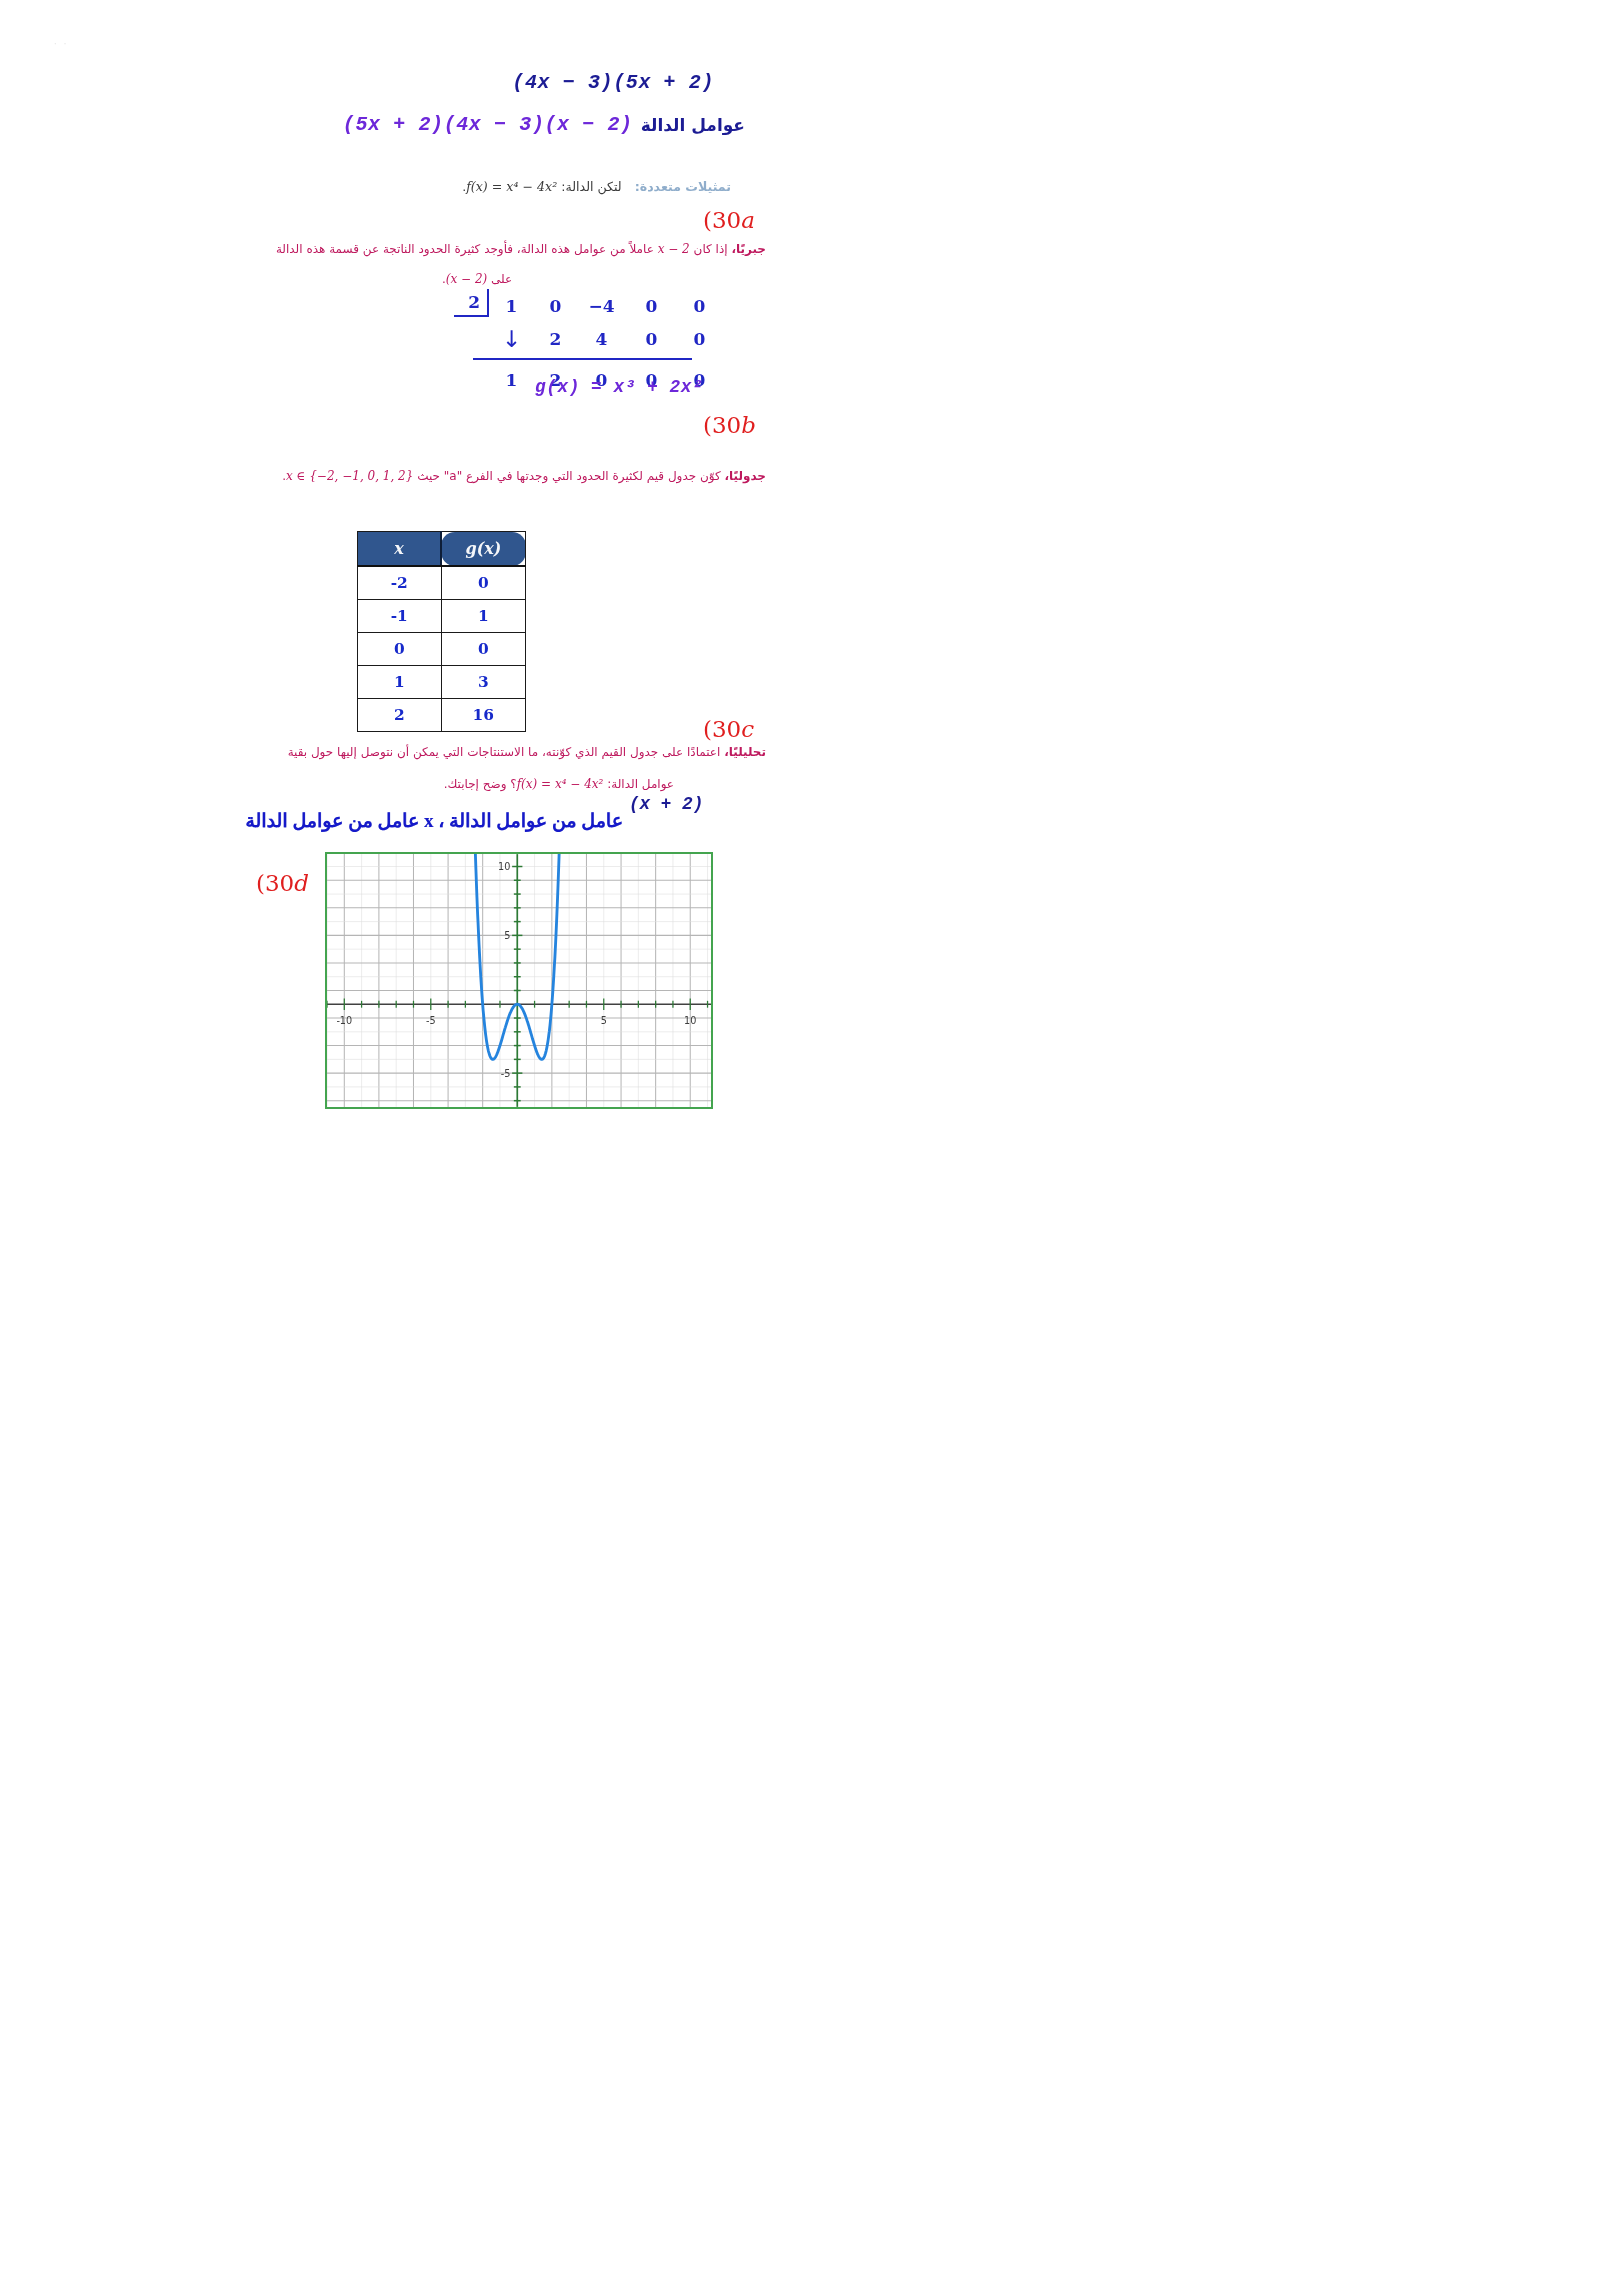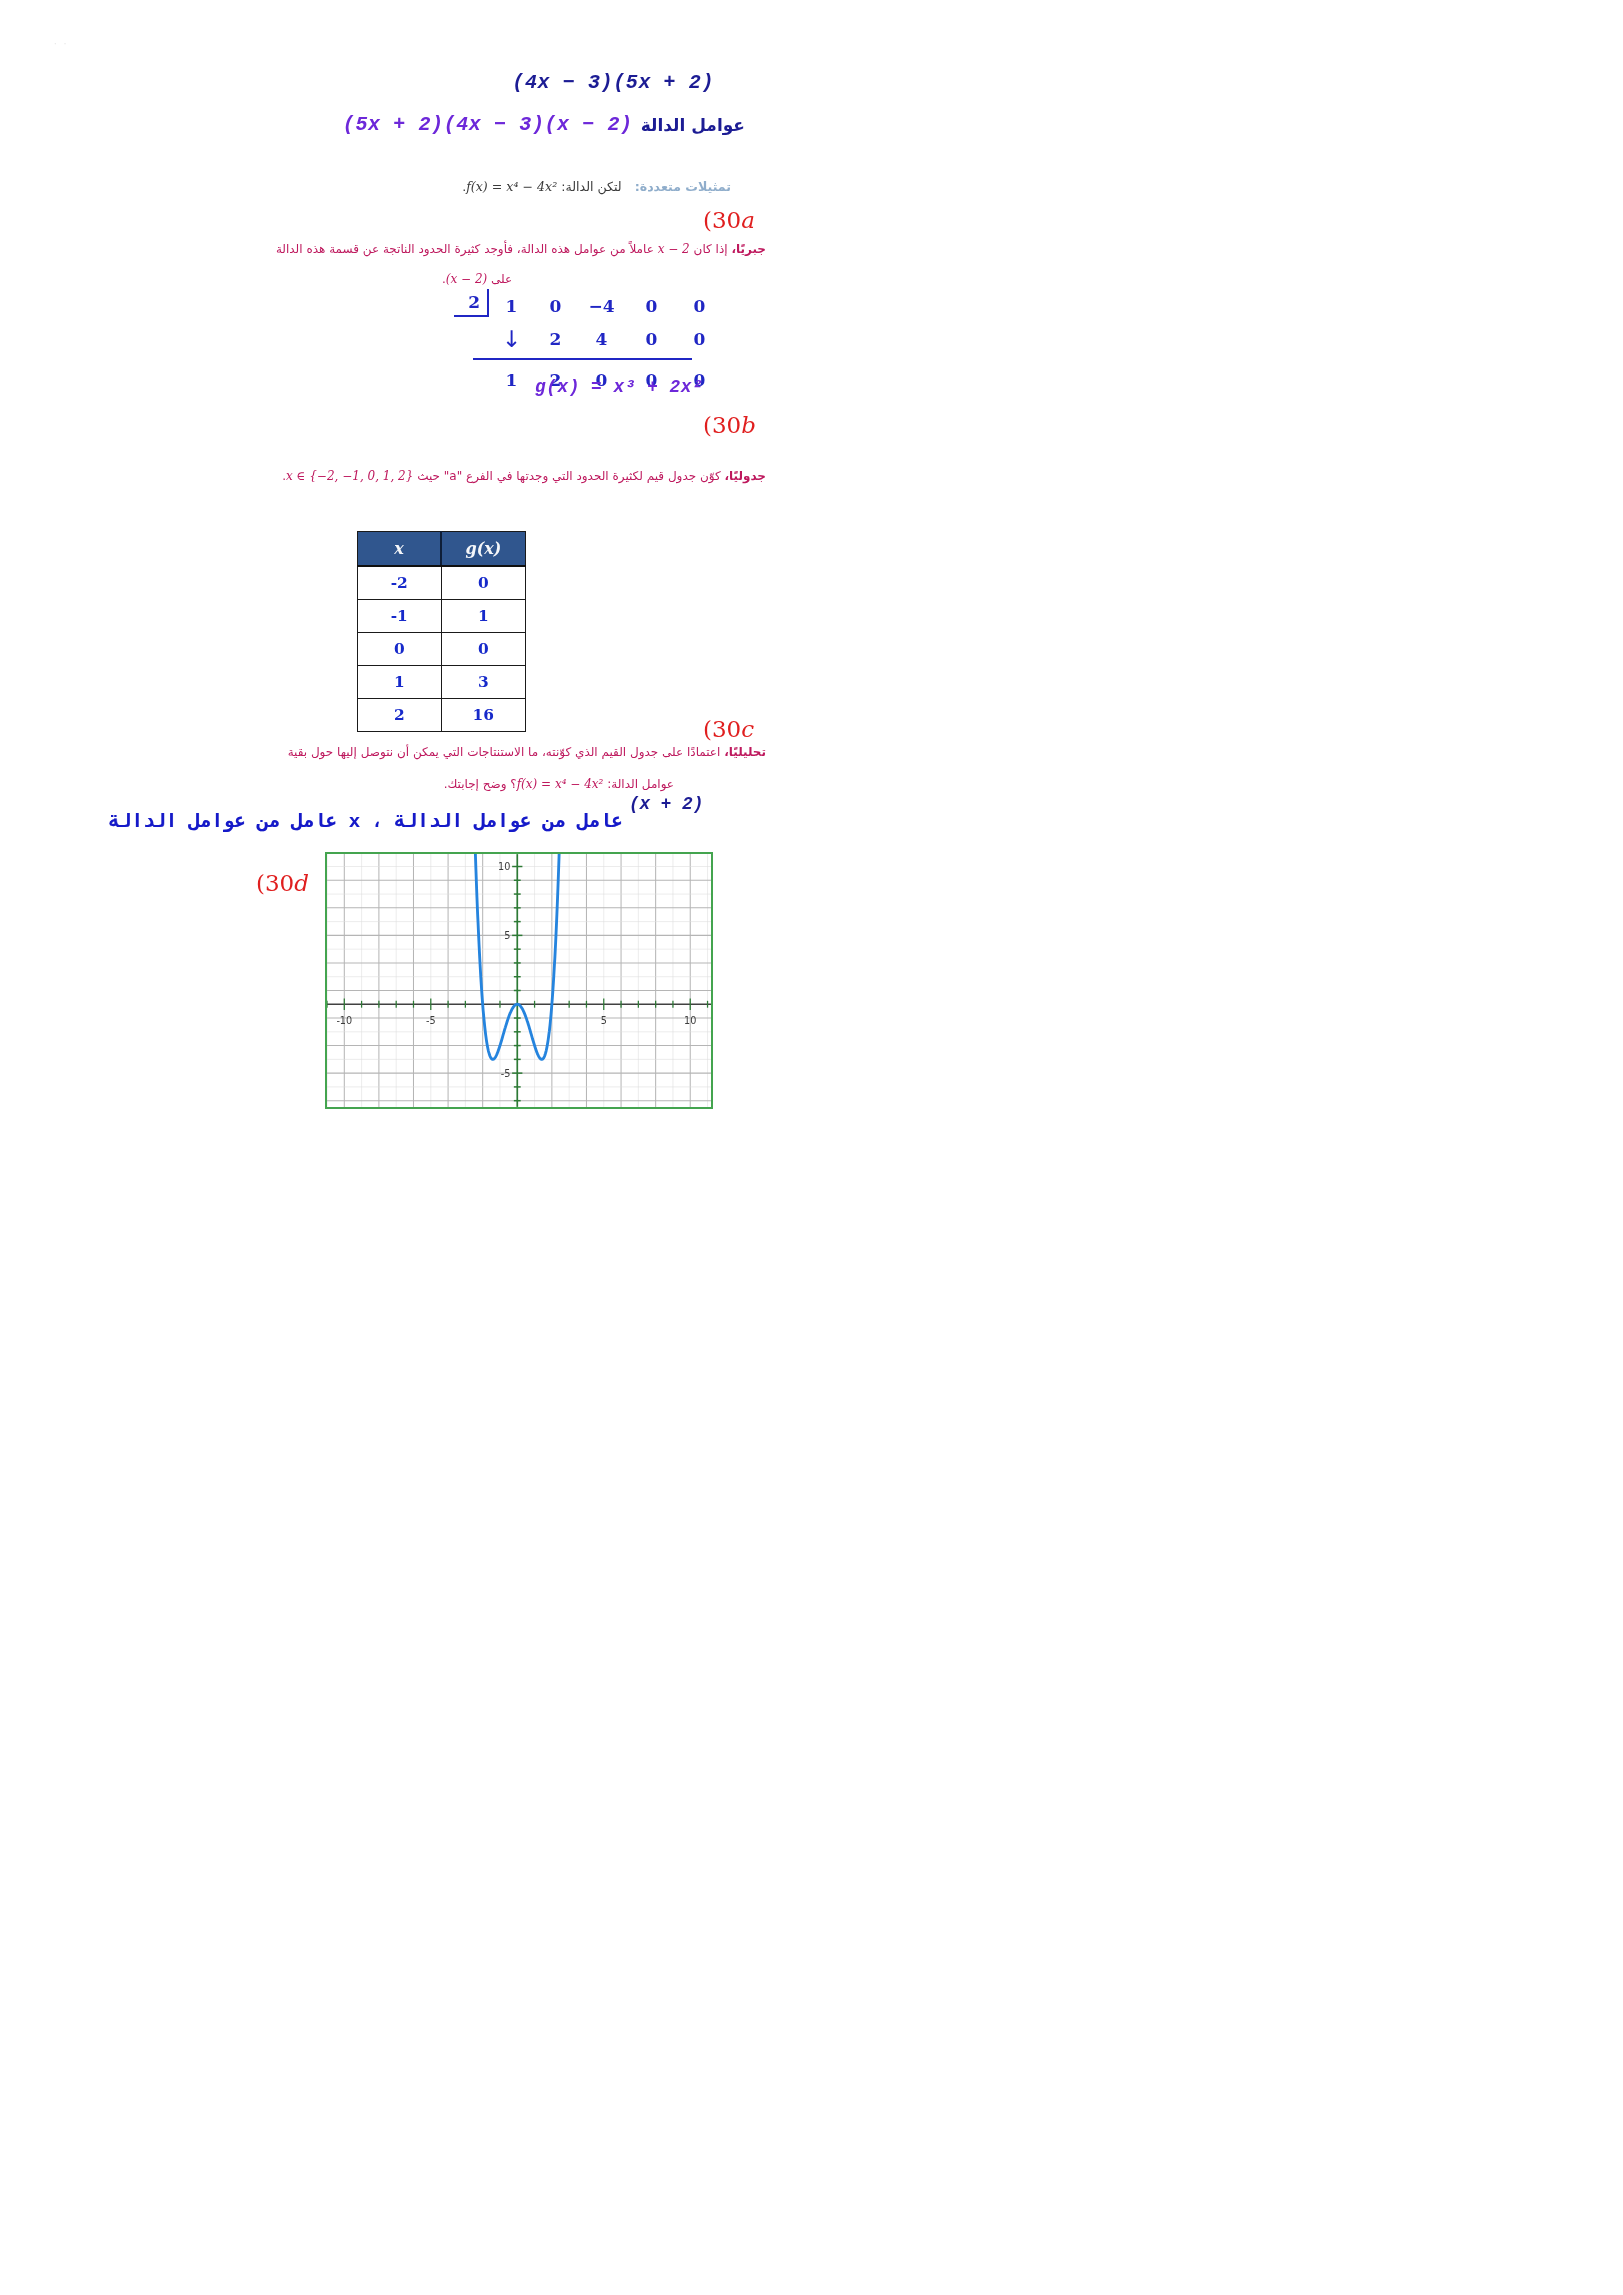--- a/index.html
+++ b/index.html
@@ -47,27 +47,27 @@
   .syndiv .r3{position:absolute;left:0;top:74px;width:274px;display:grid;
               grid-template-columns:35px 45px 43px 49px 51px 45px;grid-auto-rows:33px;}
   .gx{left:535px;top:377px;font-size:17.7px;letter-spacing:0.6px;}
   
   .vtable{left:357px;top:531px;border-collapse:collapse;
           font-family:"DejaVu Serif","Liberation Serif",serif;}
   .vtable td,.vtable th{border:1.4px solid #1a1a1a;text-align:center;}
   .vtable th{background:#30568e;color:#f5f7fa;font-style:italic;font-weight:700;
              font-size:16px;height:31px;border-bottom:2.3px solid #101010;}
   .vtable th.hx{width:80px;border-right:2.3px solid #0e1e38;}
-  .vtable th.hg{width:81px;}
+  .vtable th.hg{width:81px;border-radius:14px;}
   .vtable td{color:#1629ca;font-weight:700;font-size:15.4px;height:30px;background:#fff;}
   
   .ansfactor{left:629px;top:794px;font-size:17.7px;text-align:center;}
   .anstext{right:189px;top:809px;direction:rtl;color:#1519c9;font-weight:700;font-size:19px;
            white-space:nowrap;text-shadow:0.3px 0.3px 0 #9aa0e0;}
-  .anstext .m{font-family:Liberation Mono, monospace;}
+  .anstext .m{font-family:Liberation Serif, serif;}
   
   .graph{left:325px;top:852px;width:384px;height:253px;border:2.3px solid #44a44f;background:#ffffff;}
   .graph svg{display:block;}
 </style>
 </head>
 <body>
 
 <div class="page">
 
   <div class="abs smudge">· ·</div>

